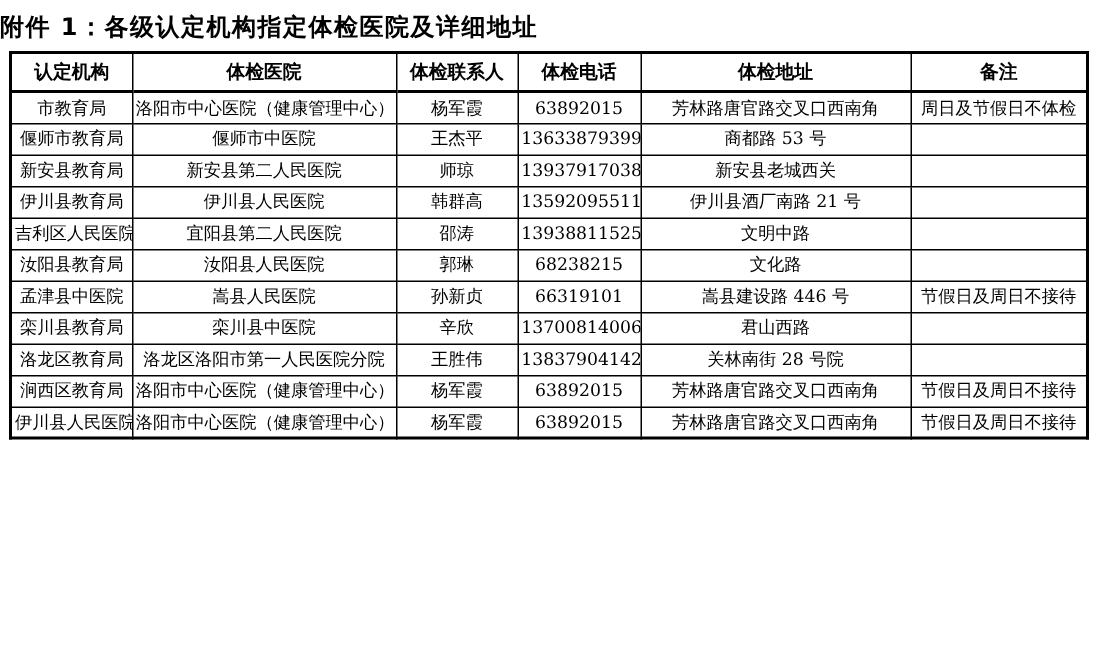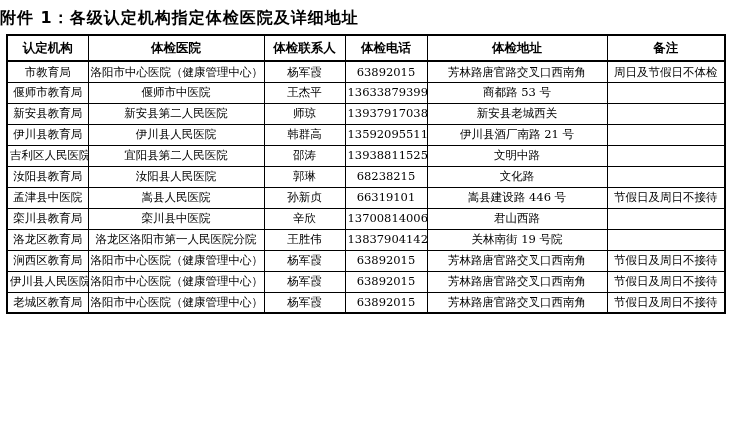--- a/index.html
+++ b/index.html
@@ -151,42 +151,34 @@
           <td>辛欣</td>
           <td>13700814006</td>
           <td>君山西路</td>
           <td></td>
         </tr>
         <tr>
           <td>洛龙区教育局</td>
           <td>洛龙区洛阳市第一人民医院分院</td>
           <td>王胜伟</td>
           <td>13837904142</td>
-          <td>关林南街 19 号院</td>
+          <td>关林南街 28 号院</td>
           <td></td>
         </tr>
         <tr>
           <td>涧西区教育局</td>
           <td>洛阳市中心医院（健康管理中心）</td>
           <td>杨军霞</td>
           <td>63892015</td>
           <td>芳林路唐官路交叉口西南角</td>
           <td>节假日及周日不接待</td>
         </tr>
         <tr>
           <td>伊川县人民医院</td>
           <td>洛阳市中心医院（健康管理中心）</td>
           <td>杨军霞</td>
           <td>63892015</td>
           <td>芳林路唐官路交叉口西南角</td>
           <td>节假日及周日不接待</td>
         </tr>
-        <tr>
-          <td>老城区教育局</td>
-          <td>洛阳市中心医院（健康管理中心）</td>
-          <td>杨军霞</td>
-          <td>63892015</td>
-          <td>芳林路唐官路交叉口西南角</td>
-          <td>节假日及周日不接待</td>
-        </tr>
       </tbody>
   </table>
 </div>
 
 </body></html>

